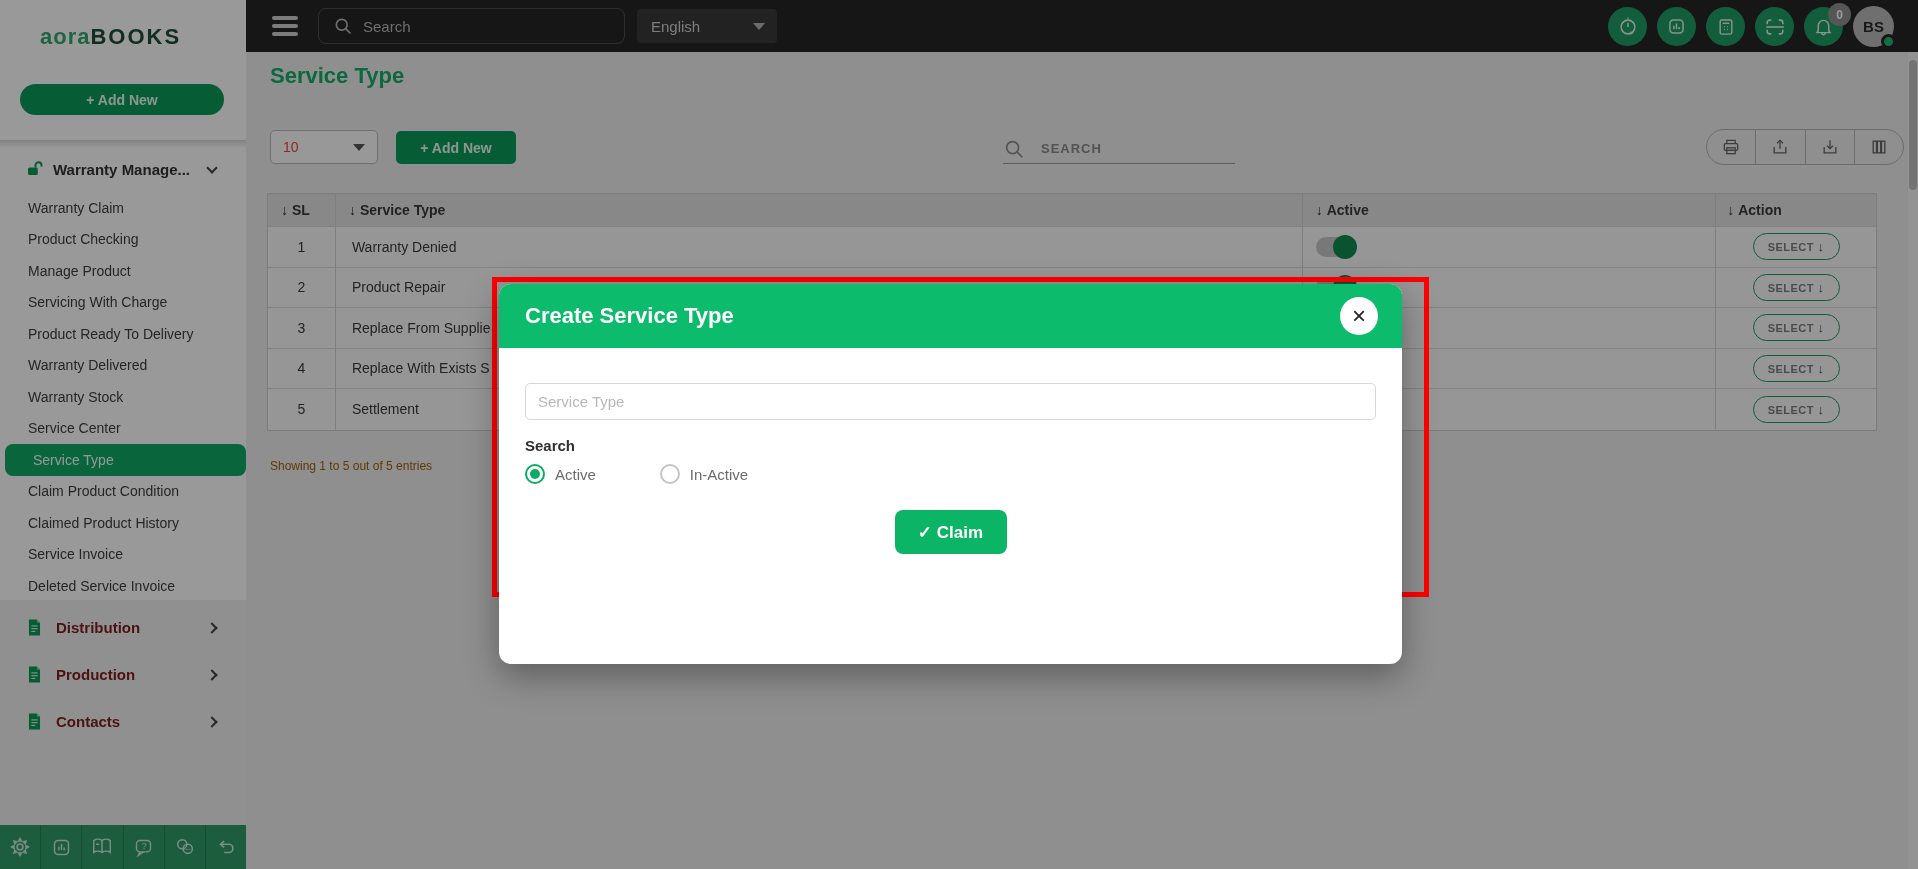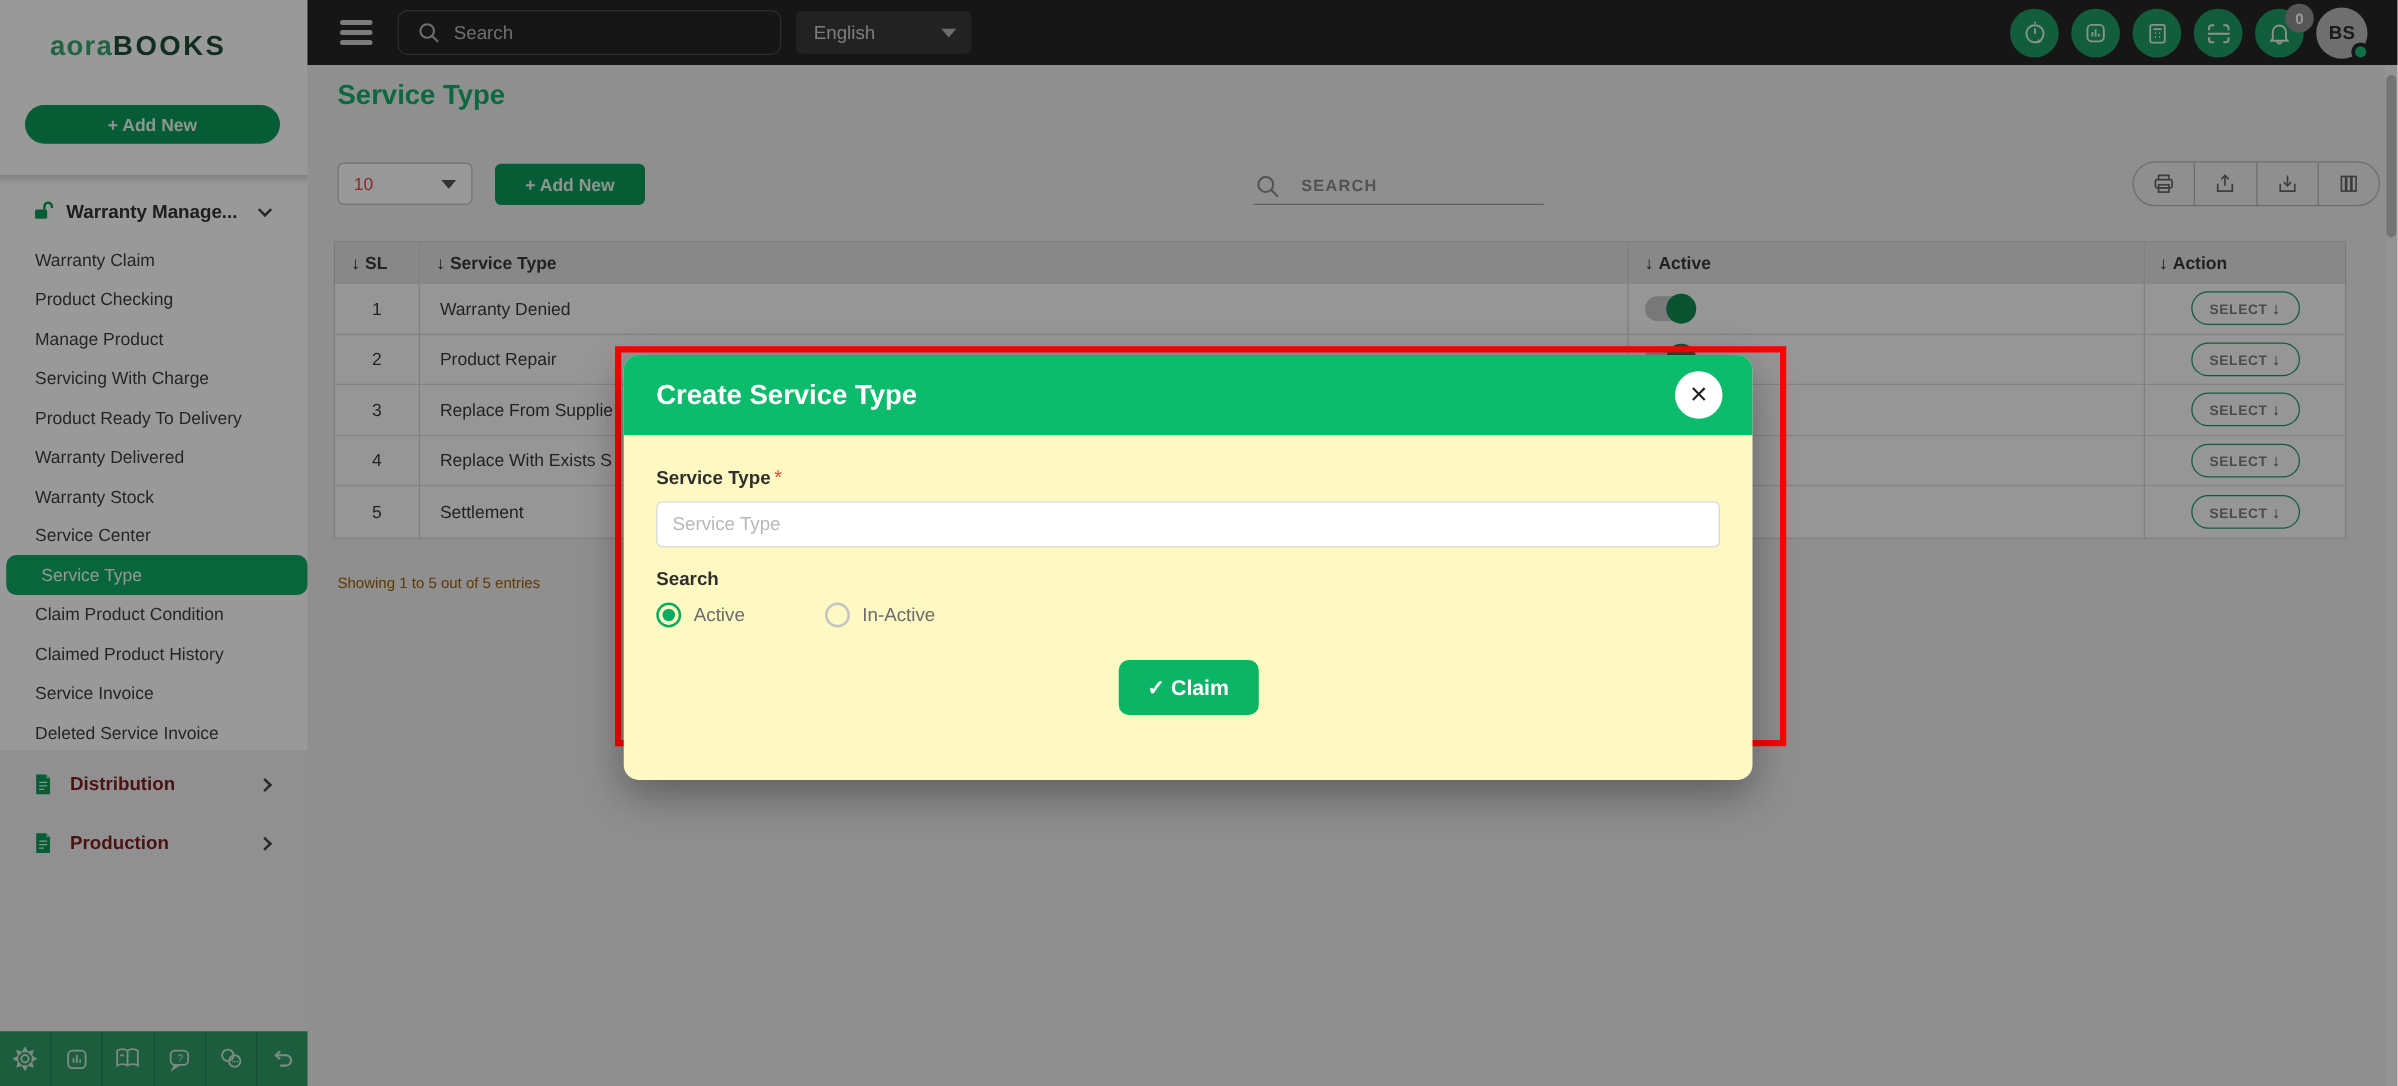--- a/index.html
+++ b/index.html
@@ -108,21 +108,21 @@
   .select-btn { height:27px; padding:0 14px; border:1.5px solid #1c9a5e; border-radius:14px; background:transparent;
     font-size:11px; font-weight:700; letter-spacing:0.5px; color:#7d7d7d; cursor:pointer; }
   .select-btn .arrow { color:#4c4c4c; font-size:13px; font-weight:400; }
   .tbl-footer { position:absolute; left:24px; top:407px; font-size:12px; color:#a16207; }
   .scrollstrip { position:absolute; right:0; top:0; bottom:0; width:10px; background:#f5f5f5; }
   .scrollthumb { position:absolute; right:1px; top:8px; width:8px; height:130px; background:#c2c2c2; border-radius:4px; }
   
   .overlay { position:absolute; inset:0; background:rgba(0,0,0,0.40); z-index:40; }
   .annotation-box { position:absolute; left:492px; top:277px; width:937px; height:320px; border:5px solid #ff0000;
     z-index:50; pointer-events:none; }
-  .modal { position:absolute; left:499px; top:284px; width:903px; height:340px; background:#fef9c3; border-radius:12px;
+  .modal { position:absolute; left:499px; top:284px; width:903px; height:380px; background:#ffffff; border-radius:12px;
     box-shadow:0 12px 34px rgba(0,0,0,0.35); z-index:51; }
   .modal-header { height:64px; background:#0dbb6c; border-radius:12px 12px 0 0; display:flex; align-items:center; position:relative; }
   .modal-title { margin-left:26px; color:#ffffff; font-size:22px; font-weight:700; }
   .modal-close { position:absolute; right:24px; top:13px; width:38px; height:38px; border-radius:50%; background:#ffffff;
     border:none; color:#222; font-size:24px; line-height:36px; cursor:pointer; font-weight:400; }
   .modal-body { padding:26px 26px 0 26px; }
   .field-label { font-size:15px; font-weight:700; color:#2f2f2f; }
   .req { color:#e8493c; margin-left:3px; }
   .modal-input { margin-top:9px; width:100%; height:37px; border:1px solid #d8d8d8; border-radius:5px; padding:0 12px;
     font-size:15px; color:#444; outline:none; font-family:"Liberation Sans", sans-serif; }
@@ -231,20 +231,31 @@
       <path d="M5 2 h10 l4 4 v16 h-14 z" fill="#0b9a58"></path>
       <path d="M15 2 l4 4 h-4 z" fill="#7fd4ab"></path>
       <line x1="8" y1="10" x2="16" y2="10" stroke="#e8f8f0" stroke-width="1.4"></line>
       <line x1="8" y1="13.5" x2="16" y2="13.5" stroke="#e8f8f0" stroke-width="1.4"></line>
       <line x1="8" y1="17" x2="13" y2="17" stroke="#e8f8f0" stroke-width="1.4"></line>
     </svg>
     <span class="slabel">Production</span>
     <span class="chev right"></span>
   </div>
 
+  <div class="section-row">
+    <svg class="ficon" viewBox="0 0 24 24" width="19" height="19">
+      <path d="M5 2 h10 l4 4 v16 h-14 z" fill="#0b9a58"></path>
+      <path d="M15 2 l4 4 h-4 z" fill="#7fd4ab"></path>
+      <line x1="8" y1="10" x2="16" y2="10" stroke="#e8f8f0" stroke-width="1.4"></line>
+      <line x1="8" y1="13.5" x2="16" y2="13.5" stroke="#e8f8f0" stroke-width="1.4"></line>
+      <line x1="8" y1="17" x2="13" y2="17" stroke="#e8f8f0" stroke-width="1.4"></line>
+    </svg>
+    <span class="slabel">Contacts</span>
+    <span class="chev right"></span>
+  </div>
 </div>
 
 
   <div class="footbar">
     <div class="footcell">
       <svg viewBox="0 0 24 24" width="22" height="22" fill="none" stroke="#cfe9db" stroke-width="1.7">
         <circle cx="12" cy="12" r="3.2"></circle>
         <path d="M12 2.8 l1.5 2.6 h-3 z M12 21.2 l1.5 -2.6 h-3 z M2.8 12 l2.6 -1.5 v3 z M21.2 12 l-2.6 -1.5 v3 z M5.5 5.5 l2.9 .8 l-2.1 2.1 z M18.5 18.5 l-2.9 -.8 l2.1 -2.1 z M18.5 5.5 l-.8 2.9 l-2.1 -2.1 z M5.5 18.5 l.8 -2.9 l2.1 2.1 z"></path>
       </svg>
     </div>
@@ -499,23 +510,20 @@
 
 <div class="overlay"></div>
 <div class="annotation-box"></div>
 
 <div class="modal">
   <div class="modal-header">
     <span class="modal-title">Create Service Type</span>
     <button class="modal-close">×</button>
   </div>
   <div class="modal-body">
-    <div>
-      <span class="field-label">Service Type</span><span class="req">*</span>
-    </div>
     <input class="modal-input" placeholder="Service Type" style="">
     <div class="status-label">Search</div>
     <div class="radio-row">
       <span class="radio sel"></span>
       <span class="radio-lbl">Active</span>
       <span class="radio-gap"></span>
       <span class="radio unsel"></span>
       <span class="radio-lbl">In-Active</span>
     </div>
     <button class="save-btn"><span>✓</span> <span>Claim</span></button>

